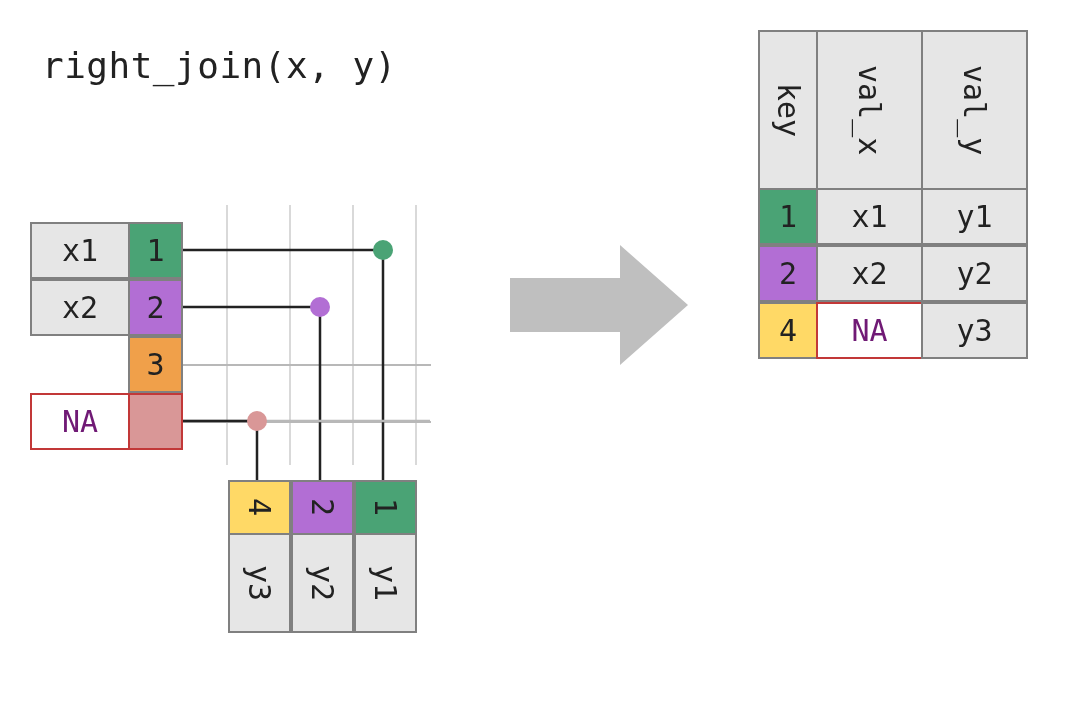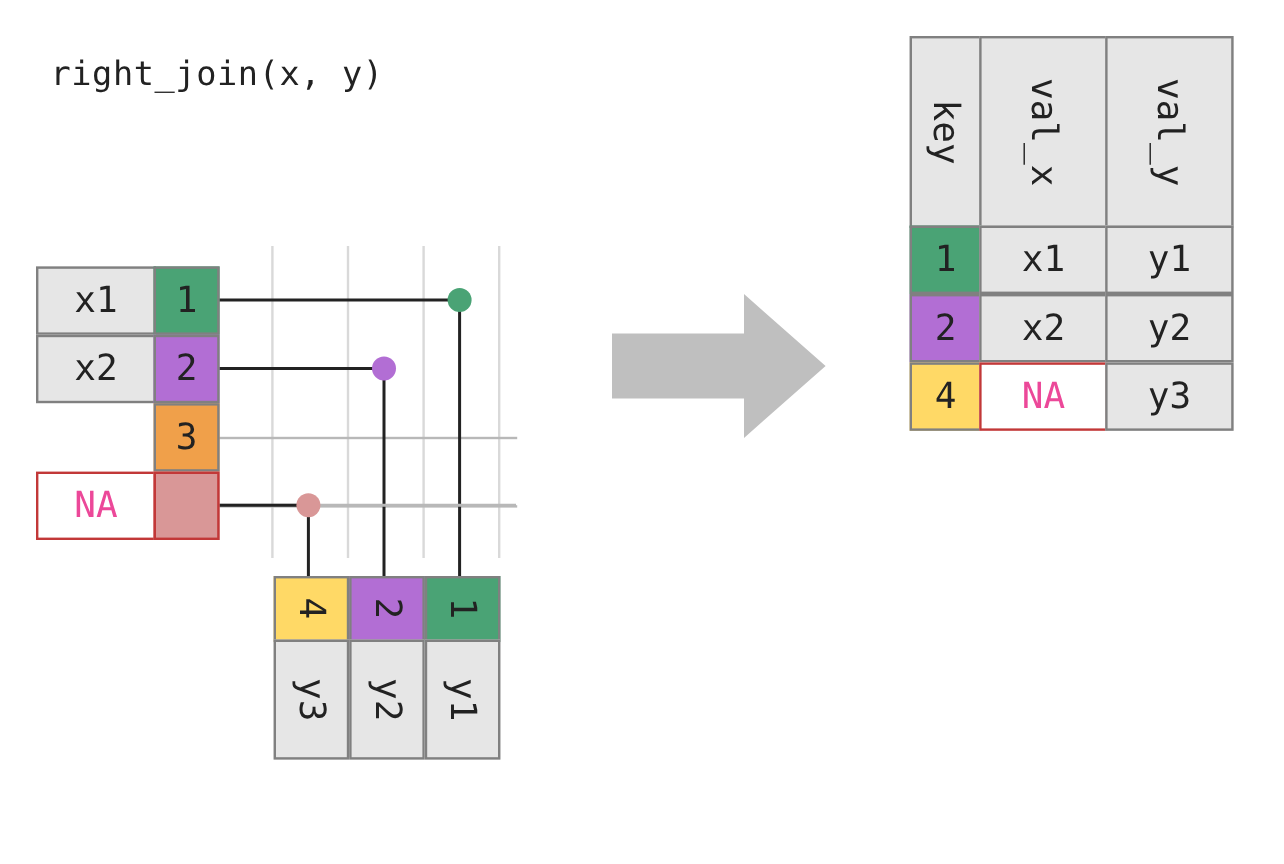--- a/index.html
+++ b/index.html
@@ -12,41 +12,41 @@
   .stage {
     position: relative;
     width: 1070px;
     height: 720px;
   }
 
   .title {
     position: absolute;
     left: 42px;
     top: 45px;
-    font-size: 28px;
+    font-size: 36px;
     color: #222;
     letter-spacing: 0.5px;
   }
 
   
   .cell {
     position: absolute;
     box-sizing: border-box;
     border: 2px solid #808080;
     background: #e6e6e6;
     display: flex;
     align-items: center;
     justify-content: center;
     color: #222;
     font-size: 30px;
   }
   .rot span, .rot {
     writing-mode: vertical-rl;
   }
-  .na-text { color: #ec4899; }
+  .na-text { color: #701a75; }
   .white-bg { background: #ffffff; }
   .na-border { border-color: #c23838; }
 
   
   .vline {
     position: absolute;
     width: 2px;
     background: #d9d9d9;
   }
 

